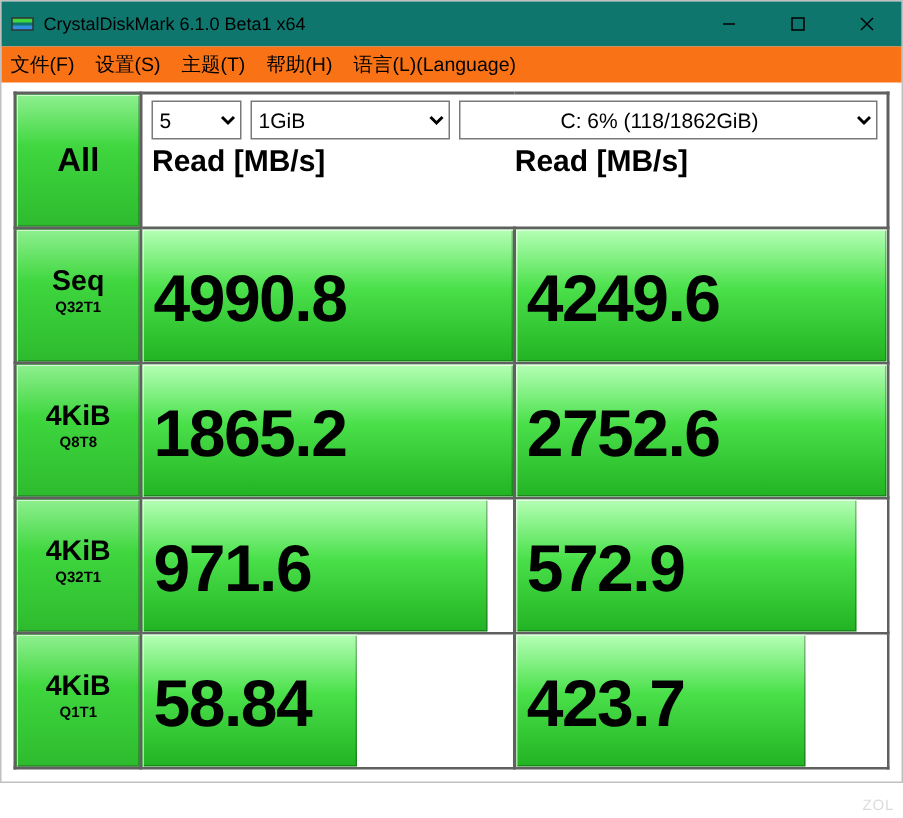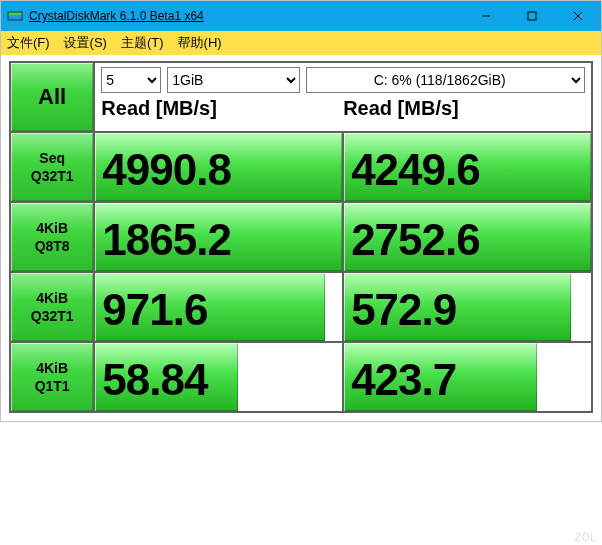--- a/index.html
+++ b/index.html
@@ -1,37 +1,37 @@
 <!DOCTYPE html>
 <html><head>
 <meta charset="utf-8">
 <style>
   * { box-sizing: border-box; }
   html, body { margin: 0; padding: 0; }
   body { font-family: "Segoe UI", Arial, sans-serif; background: #fff; width: 602px; height: 545px; overflow: hidden; }
 
   .window { width: 602px; border: 1px solid #c0c0c0; }
-  .titlebar { height: 30px; display: flex; align-items: center; background: #0ea5e9; font-size: 12px; color: #000; text-decoration: underline; }
+  .titlebar { height: 30px; display: flex; align-items: center; background: #0f766e; font-size: 12px; color: #000; }
   .titlebar .icon { width: 16px; height: 16px; margin: 0 6px; display: inline-block; }
   .titlebar .icon svg { width: 16px; height: 16px; display: block; }
   .titlebar .title { flex: 1; }
   .titlebar .btn { width: 46px; height: 30px; display: flex; align-items: center; justify-content: center; color: #555; font-size: 10px; }
 
-  .menubar { height: 24px; display: flex; align-items: center; padding: 0 6px; gap: 14px; font-size: 13px; background: #fde047; }
+  .menubar { height: 24px; display: flex; align-items: center; padding: 0 6px; gap: 14px; font-size: 13px; background: #f97316; }
   .menubar .mitem { cursor: default; }
 
   .content { padding: 6px 8px 8px 8px; }
 
   table.grid { border-collapse: collapse; width: 100%; }
   table.grid td { border: 2px solid #606060; }
 
-  .btncell { width: 82px; height: 70px; background: linear-gradient(to bottom,#8ef08e 0%,#3fd63f 40%,#2dbb2d 100%); text-align: center; font-weight: bold; font-size: 16px; color: #000; box-shadow: inset 1px 1px 0 rgba(255,255,255,.6), inset -1px -1px 0 rgba(0,0,0,.2); cursor: pointer; }
+  .btncell { width: 82px; height: 90px; background: linear-gradient(to bottom,#8ef08e 0%,#3fd63f 40%,#2dbb2d 100%); text-align: center; font-weight: bold; font-size: 16px; color: #000; box-shadow: inset 1px 1px 0 rgba(255,255,255,.6), inset -1px -1px 0 rgba(0,0,0,.2); cursor: pointer; }
   .btncell.all { font-size: 22px; }
-  .btncell .line1 { display:block; font-size:14px; line-height:18px; }
-  .btncell .line2 { display:block; font-size:14px; line-height:18px; }
+  .btncell .line1 { display:block; font-size:19px; line-height:18px; }
+  .btncell .line2 { display:block; font-size:10px; line-height:18px; }
 
   .toprow td.selects { padding: 4px 6px; vertical-align: top; }
   .toprow .selwrap { display:flex; gap:6px; margin-bottom:4px; }
   select { font-size:14px; border:1px solid #7a7a7a; background:#fff; height:26px; }
   select.iter { width:60px; }
   select.size { width:133px; }
   select.drive { flex:1;text-align:center; }
 
   .headwrap { display:flex; }
   .colhead { flex:1; font-size:20px; font-weight:bold; }
@@ -72,20 +72,21 @@
           <line x1="9" y1="1" x2="1" y2="9" stroke="#000" stroke-width="1"></line>
         </svg>
       </div>
   </div>
 
   <div class="menubar">
     <span class="mitem">文件(F)</span>
     <span class="mitem">设置(S)</span>
     <span class="mitem">主题(T)</span>
     <span class="mitem">帮助(H)</span>
+    <span class="mitem">语言(L)(Language)</span>
   </div>
 
   <div class="content">
     <table class="grid">
       <tbody>
           <tr class="toprow">
         <td class="btncell all" rowspan="1">
           <span>All</span>
         </td>
         <td class="selects" colspan="2" style="border:2px solid #606060;">

